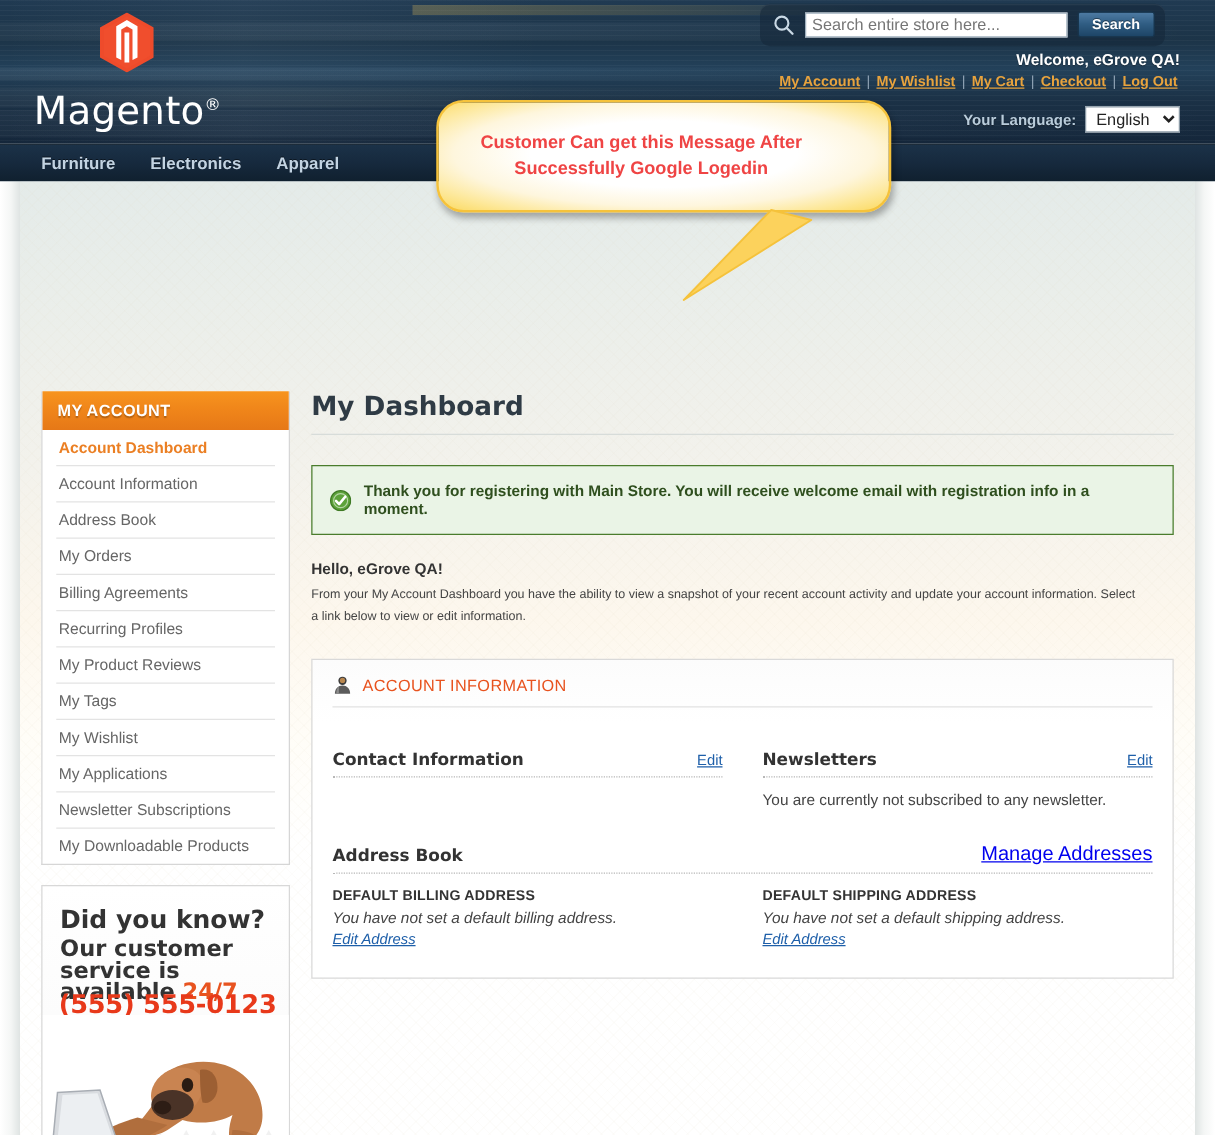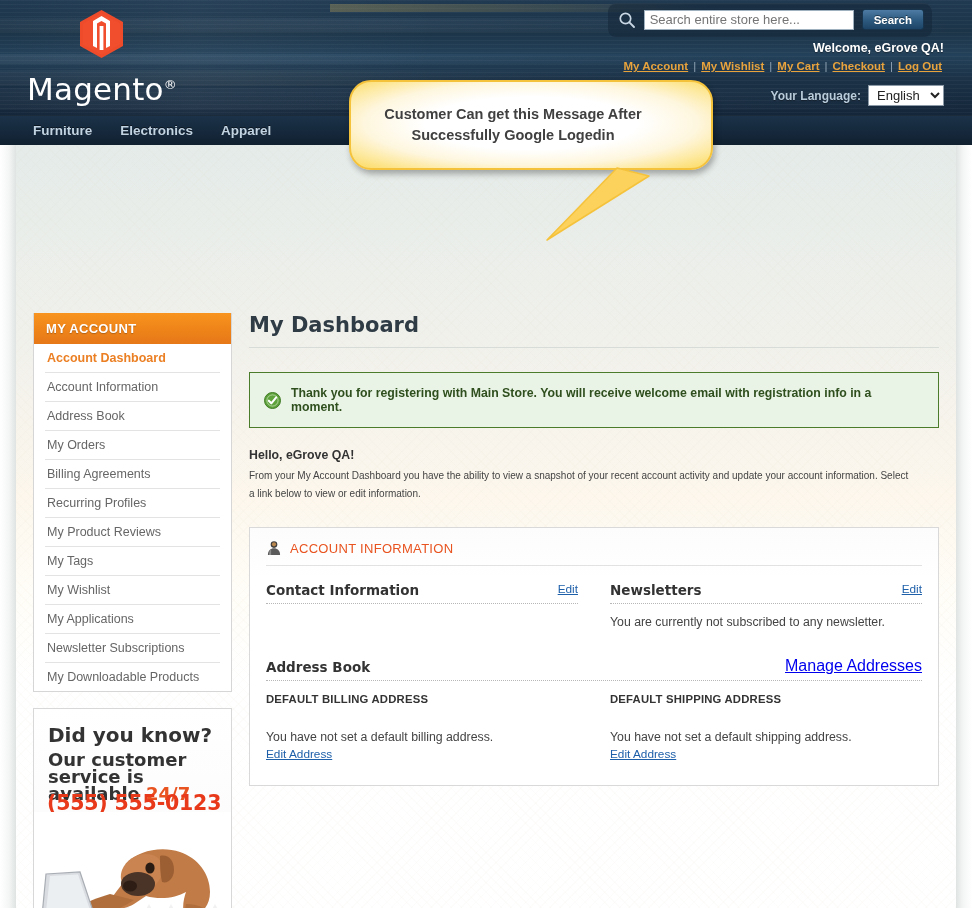--- a/index.html
+++ b/index.html
@@ -256,23 +256,24 @@
     border-bottom:1px solid #e2e2e2;
   }
   .info-head .t {
     color:#e8531f; font-size:13px; font-weight:normal; letter-spacing:0.3px;
   }
   .user-icon { width:16px; height:16px; flex:none; }
 
   .cols { display:flex; gap:32px; margin-top:16px; }
   .col { width:calc(50% - 16px); }
   .col-head {
-    display:flex; justify-content:space-between; align-items:flex-start;
+    display:flex; justify-content:space-between; align-items:center;
     padding-bottom:5px;
     border-bottom:1px dotted #b7b7b7;
+    margin-top:18px;
   }
   .col-head .h {
     font-size:13.5px; font-weight:bold; color:#333333;
     font-family:"DejaVu Sans", sans-serif;
   }
   .col-head a, .lnk {
     font-size:11.8px; color:#1e5fa9; text-decoration:underline;
   }
   .col-body {
     margin-top:10px;
@@ -288,42 +289,42 @@
   }
   .addr-head .h {
     font-size:13.5px; font-weight:bold; color:#333333;
     font-family:"DejaVu Sans", sans-serif;
   }
   .addr-cols { display:flex; gap:32px; margin-top:12px; }
   .addr-col { width:calc(50% - 16px); }
   .addr-sub {
     font-size:11.3px; font-weight:bold; color:#333; letter-spacing:0.2px;
   }
-  .addr-txt { margin-top:24px; font-size:12.3px; color:#444; line-height:17px; }
+  .addr-txt { margin-top:3px; font-size:12.3px; color:#444; line-height:17px;font-style:italic; }
 
   
   .callout {
     position:absolute;
     left:349px; top:80px;
     width:364px; height:90px;
     z-index:20;
   }
   .callout-box {
     position:absolute; left:0; top:0; width:364px; height:90px;
     border-radius:22px;
     background:
       radial-gradient(ellipse at 50% 48%, #ffffff 0%, #ffffff 42%, #fef6dd 66%, #fde89a 84%, #fbd95f 100%);
     border:2px solid #f5c23b;
     box-shadow:2px 4px 6px rgba(0,0,0,0.30);
   }
   .callout-text {
     position:absolute; left:0; top:0; width:328px; height:90px;
     display:flex; align-items:center; justify-content:center;
     text-align:center;
-    color:#404040;
+    color:#ef4444;
     font-size:14.5px; font-weight:bold; line-height:21px;
     font-family:"Liberation Sans", sans-serif;
     padding:0 26px;
     z-index:2;
   }
   .callout-tail {
     position:absolute; left:196px; top:86px; z-index:1;
   }
 </style>
 </head>

